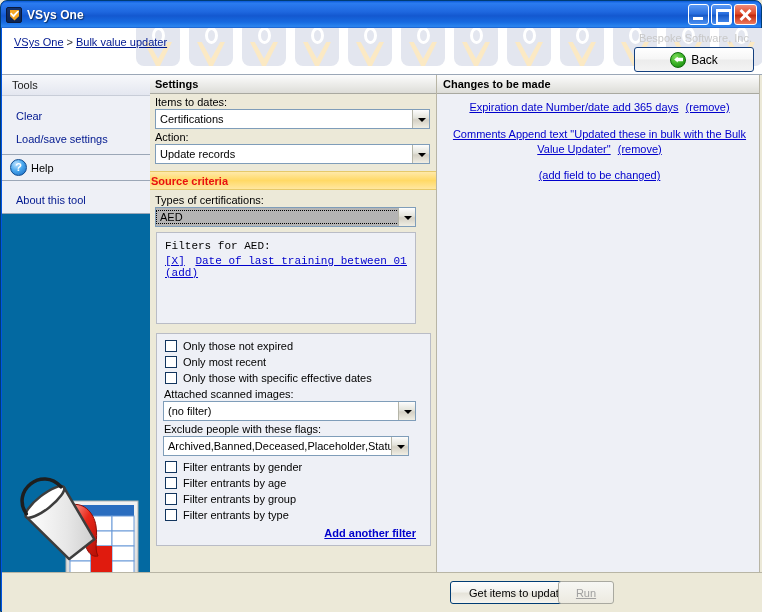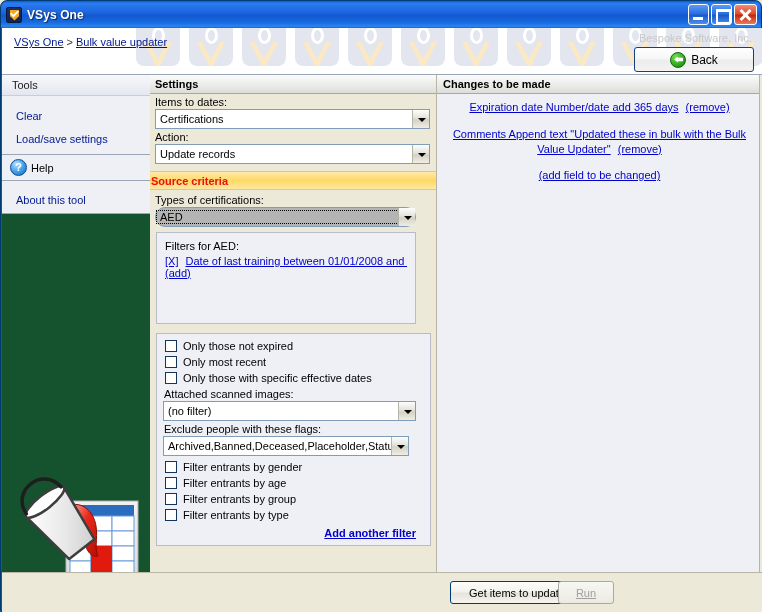--- a/index.html
+++ b/index.html
@@ -173,21 +173,21 @@
     position: absolute; left: 3px; top: 4px;
     width: 9px; height: 6px;
     background: #fff;
     clip-path: polygon(40% 0%, 40% 22%, 100% 22%, 100% 78%, 40% 78%, 40% 100%, 0% 50%);
   }
 
   
   #sidebar {
     position: absolute; left: 0; top: 47px;
     width: 149px; height: 537px;
-    background: #14532d;
+    background: #0369a1;
     border-right: 1px solid #b8b5a5;
   }
   .side-box {
     background: #eef0f6;
     border: 1px solid #9ba7b7;
     border-left: none; border-right: none;
     margin-top: -1px;
   }
   .side-head {
     background: linear-gradient(to bottom, #f7f8fb, #e4e7f0);
@@ -539,26 +539,26 @@
       <div class="combo">
         <span class="combo-text">Update records</span>
         <span class="combo-arrow"></span>
       </div>
 
       <div id="source-bar">
         <span>Source criteria</span>
       </div>
 
       <div class="field-label" style="padding-top:4px;">Types of certifications:</div>
-      <div class="combo focused" style="margin-right:20px;border-radius:10px;">
+      <div class="combo focused" style="margin-right:20px;">
         <span class="combo-text">AED</span>
         <span class="combo-arrow"></span>
       </div>
 
-      <div class="groupbox" style="height:92px;margin-top:5px;margin-right:20px;">
+      <div class="groupbox" style="height:92px;margin-top:5px;margin-right:20px;font-family:Liberation Mono, monospace;">
         <div class="gb-pad">
           <div class="gb-line">Filters for AED:</div>
           <div class="clip">
             <a class="gb-link">[X]</a>
             <a class="gb-link" style="margin-left:4px;">Date of last training between 01/01/2008 and 12/31/</a>
           </div>
           <div>
             <a class="gb-link">(add)</a>
           </div>
         </div>

